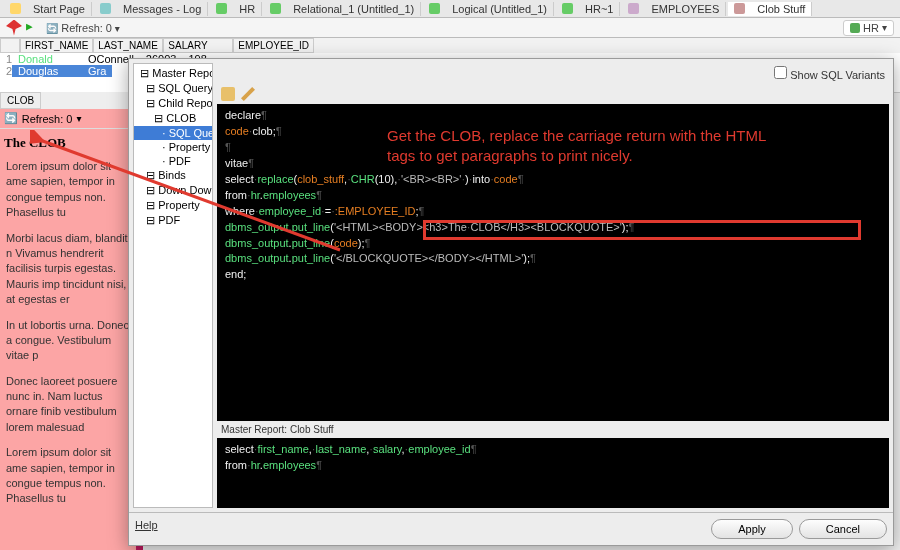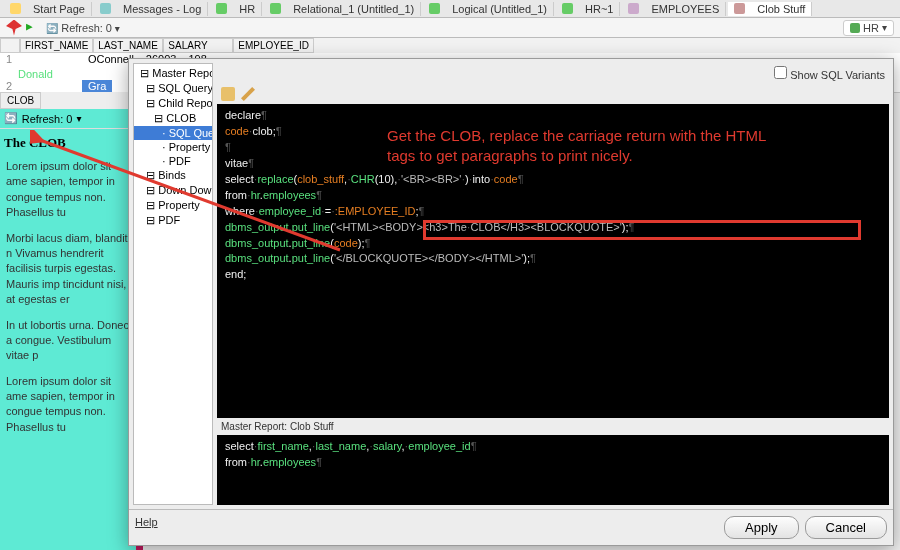--- a/index.html
+++ b/index.html
@@ -23,21 +23,21 @@
   .ws-header { display: flex; background:#f2f2f2; }
   .ws-header .col { border:1px solid #ccc; padding:1px 4px; font-size:10px; min-width:70px; }
   .ws-rows { font-family: monospace; font-size: 14px; }
   .ws-rows .row { display:flex; }
   .ws-rows .cell { padding:0 6px; }
   .ws-rows .ln { color:#888; width:12px; text-align:right; }
   .ws-rows .fn { min-width:70px; }
   .ws-rows .ln2 .fn { background:#4a86d8; color:#fff; }
   .ws-rows .ln2 .lnm { background:#4a86d8; color:#fff; }
 
-  .sidebar { position:absolute; left:0; top:92px; width:143px; bottom:0; background:#5eead4; border-right:7px solid #be185d; }
+  .sidebar { position:absolute; left:0; top:92px; width:143px; bottom:0; background:#fca5a5; border-right:7px solid #be185d; }
   .side-tabs { display:flex; background:#eee; }
   .side-tab { padding:2px 6px; font-size:10px; border:1px solid #ccc; }
   .side-tool { display:flex; gap:4px; align-items:center; padding:3px 4px; font-size:10px; border-bottom:1px solid #ddd;}
   .side-title { font-weight:bold; padding:6px 4px 4px 4px; font-size:13px; font-family: Georgia, serif; }
   .doc-body { padding: 4px 6px; font-size:9px; color:#333; line-height:1.4; font-family: Georgia, serif; }
   .doc-body p { margin-bottom: 10px; }
 
   
   .modal { position:absolute; left:128px; top:58px; right:6px; bottom:4px; background:#ededed; border:1px solid #9a9a9a; box-shadow: 0 4px 18px rgba(0,0,0,0.35); display:flex; flex-direction:column; }
   .modal-titlebar { height:20px; background:linear-gradient(#f3f3f3,#dcdcdc); display:flex; align-items:center; justify-content:center; font-size:11px; color:#444; position:relative; }
@@ -58,34 +58,34 @@
   .pane-header .spacer{flex:1;}
   .slider { width:90px; height:8px; background:#ddd; border:1px solid #aaa; border-radius:3px; position:relative; }
   .slider .knob{ position:absolute; left:0; top:-3px; width:12px; height:12px; background:#fff; border:1px solid #888; border-radius:3px;}
   .variants { display:flex; justify-content:flex-end; padding:3px 4px; font-size:10px; color:#333; }
   .variants input{ margin-right:3px; }
   .mini-toolbar { display:flex; gap:6px; padding:3px 4px; }
   .mini-toolbar .ico{ width:14px; height:14px; }
 
   .editor { flex:1; background:#000; color:#fff; font-family: "Menlo","Consolas",monospace; font-size:12.5px; padding:4px 8px; overflow:hidden; line-height:1.45; position:relative; }
   .kw { color:#f0f0f0; }
-  .fn { color:#59e07e;margin-top:15px; }
+  .fn { color:#59e07e; }
   .id { color:#e67e22; }
   .str { color:#bbb; }
   .pilcrow { color:#555; }
   .dot { color:#555; }
   .annot { position:absolute; color:#e03a2f; font-size:15px; left:170px; top:22px; line-height:1.3; }
   .highlight-box { position:absolute; border:3px solid #e03a2f; left:206px; top:116px; width:438px; height:20px; pointer-events:none; }
 
   .sub-label { font-size:10px; padding:3px 4px; color:#333; background:#ededed; }
   .editor2 { background:#000; color:#fff; font-family: "Menlo","Consolas",monospace; font-size:12.5px; padding:4px 8px; height:70px; line-height:1.45;}
 
   .modal-footer { display:flex; padding:6px; border-top:1px solid #bbb; background:#ededed; }
   .modal-footer .spacer{flex:1;}
-  .footer-btn { padding:3px 20px; font-size:13px; background:linear-gradient(#fdfdfd,#e3e3e3); border:1px solid #9a9a9a; border-radius:10px; margin-left:6px; cursor:pointer;}
+  .footer-btn { padding:3px 26px; font-size:11px; background:linear-gradient(#fdfdfd,#e3e3e3); border:1px solid #9a9a9a; border-radius:10px; margin-left:6px; cursor:pointer;}
   .help-link { font-size:11px; color:#333; text-decoration: underline; cursor: pointer; }
 
   .arrow { position:absolute; z-index:50; pointer-events:none; }
 </style>
 </head>
 <body>
 
 <div class="app-tabs">
   <div class="app-tab">
       <span class="ico" style="background:#ffd76a"></span>
@@ -156,20 +156,21 @@
 <div class="sidebar">
   <div class="side-tabs">
       <div class="side-tab">CLOB</div>
     </div>
   <div class="side-tool"><span>🔄</span><span>Refresh: 0</span> ▾</div>
   <div class="side-title">The CLOB</div>
   <div class="doc-body">
     <p>Lorem ipsum dolor sit ame sapien, tempor in congue tempus non. Phasellus tu</p>
     <p>Morbi lacus diam, blandit n Vivamus hendrerit facilisis turpis egestas. Mauris imp tincidunt nisi, at egestas er</p>
     <p>In ut lobortis urna. Donec a congue. Vestibulum vitae p</p>
+    <p>Donec laoreet posuere nunc in. Nam luctus ornare finib vestibulum lorem malesuad</p>
     <p>Lorem ipsum dolor sit ame sapien, tempor in congue tempus non. Phasellus tu</p>
 
   </div>
 </div>
 
 <div class="modal">
   <div class="modal-body">
     <div class="tree-pane" id="tree">
         <div class="node l0">⊟ Master Report</div>
         <div class="node l1">⊟ SQL Query</div>

